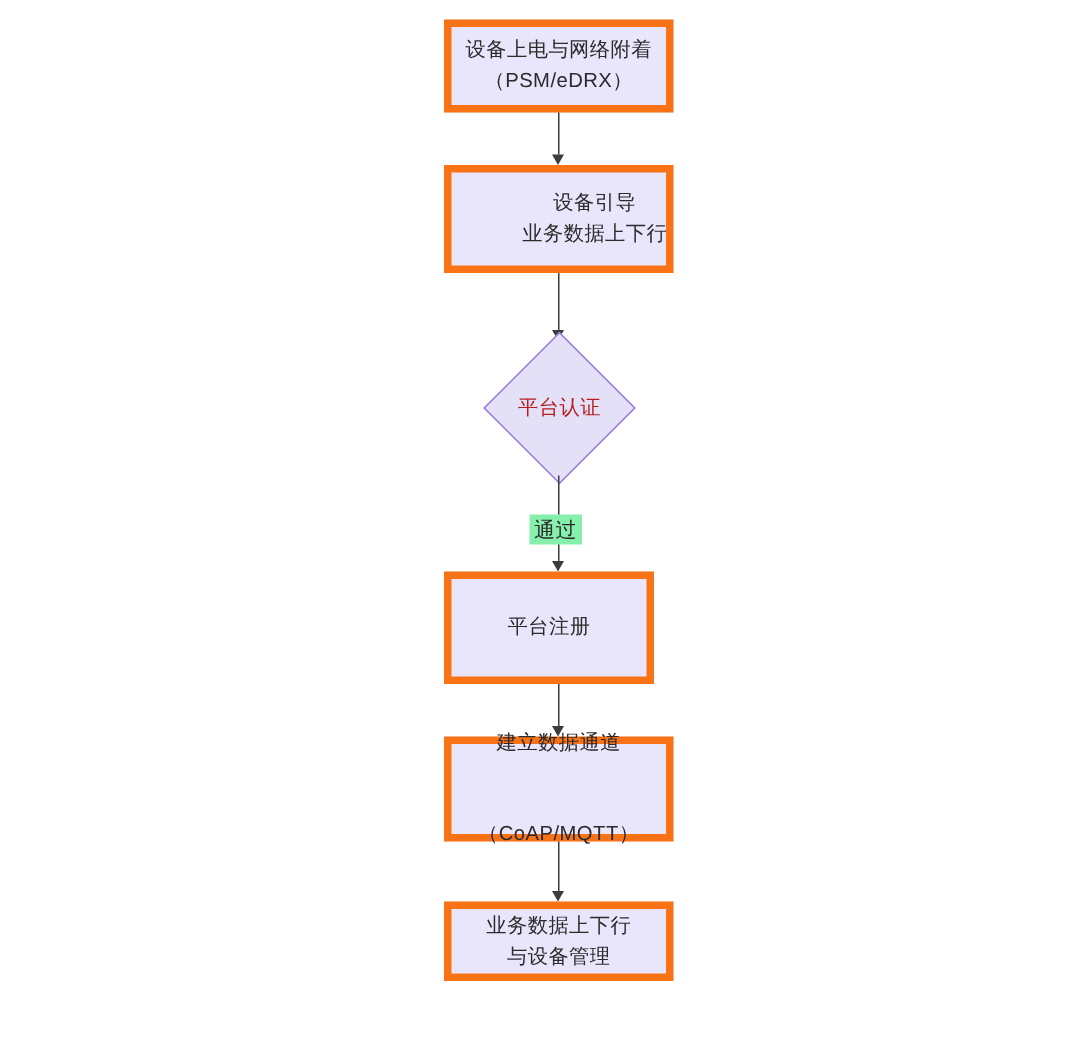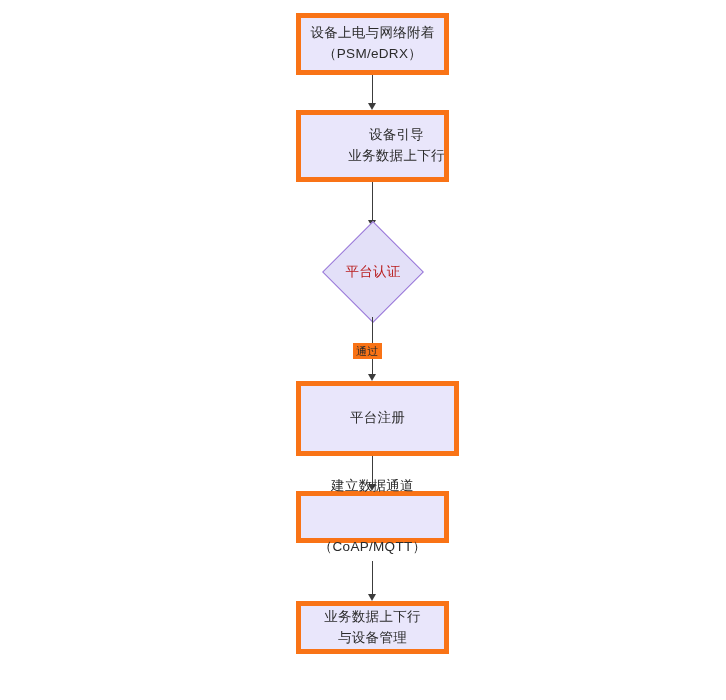--- a/index.html
+++ b/index.html
@@ -70,23 +70,23 @@
   .edge-arrow {
     position: absolute;
     width: 0;
     height: 0;
     border-left: 4.5px solid transparent;
     border-right: 4.5px solid transparent;
     border-top: 7px solid #3c3c3c;
   }
   .edge-label {
     position: absolute;
-    background: #f97316;
+    background: #86efac;
     color: #2b2b2b;
-    font-size: 11px;
+    font-size: 14px;
     line-height: 1.3;
     padding: 1px 3px;
     white-space: nowrap;
     letter-spacing: 0.3px;
   }
 </style>
 </head>
 <body>
 
 <div id="flowchart-canvas">
@@ -109,28 +109,28 @@
 
   <div class="node-diamond" style="left:337px; top:236px; width:72px; height:72px;">
     <div class="diamond-shape"></div>
     <div class="diamond-label">平台认证</div>
   </div>
 
   <div class="edge-line" style="left:372px; top:317px; height:58px;"></div>
   <div class="edge-label" style="left:353px; top:343px;">通过</div>
   <div class="edge-arrow" style="left:368px; top:374px;"></div>
 
-  <div class="node-box" style="left:296px; top:381px; width:163px; height:75px;gap:31px;">
+  <div class="node-box" style="left:296px; top:381px; width:140px; height:75px;gap:31px;">
     <span class="line">平台注册</span>
   </div>
 
   <div class="edge-line" style="left:372px; top:456px; height:28px;"></div>
   <div class="edge-arrow" style="left:368px; top:484px;"></div>
 
-  <div class="node-box" style="left:296px; top:491px; width:153px; height:52px;gap:40px;">
+  <div class="node-box" style="left:296px; top:491px; width:153px; height:70px;gap:40px;">
     <span class="line">建立数据通道</span>
     <span class="line">（CoAP/MQTT）</span>
   </div>
 
   <div class="edge-line" style="left:372px; top:561px; height:33px;"></div>
   <div class="edge-arrow" style="left:368px; top:594px;"></div>
 
   <div class="node-box" style="left:296px; top:601px; width:153px; height:53px;">
     <span class="line">业务数据上下行</span>
     <span class="line">与设备管理</span>

